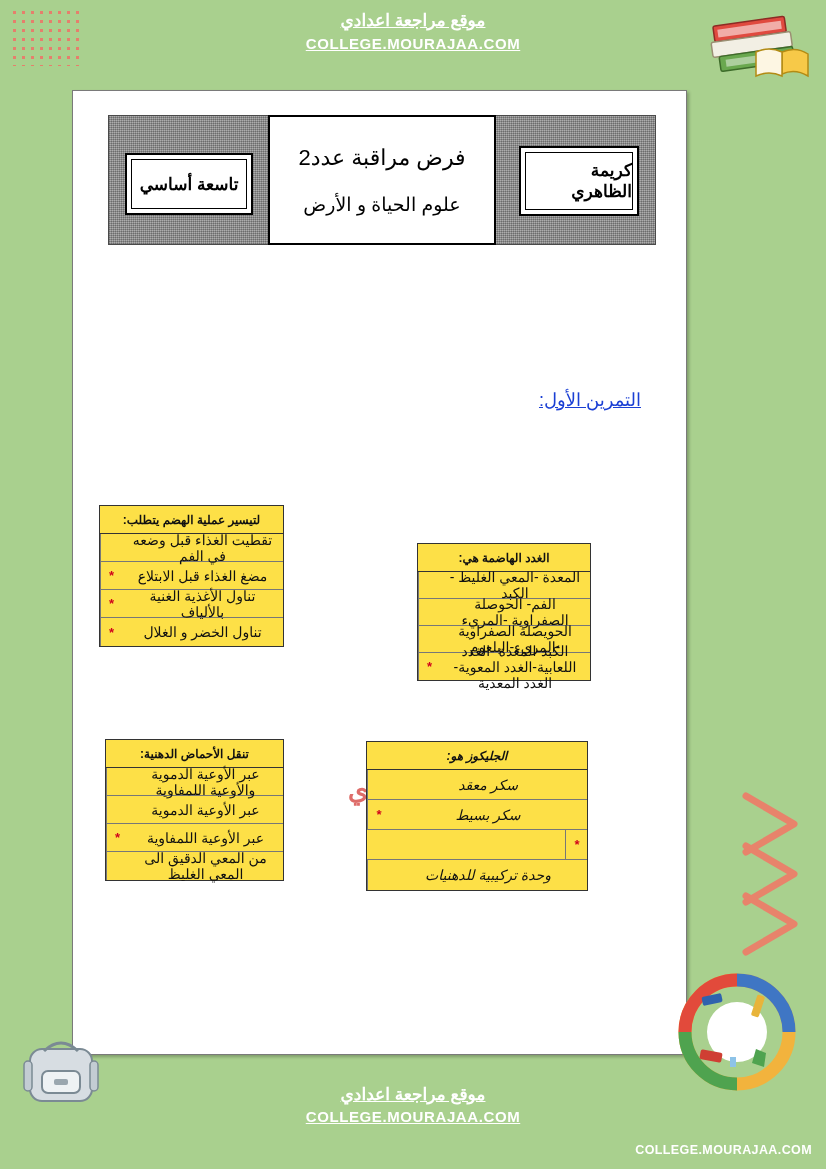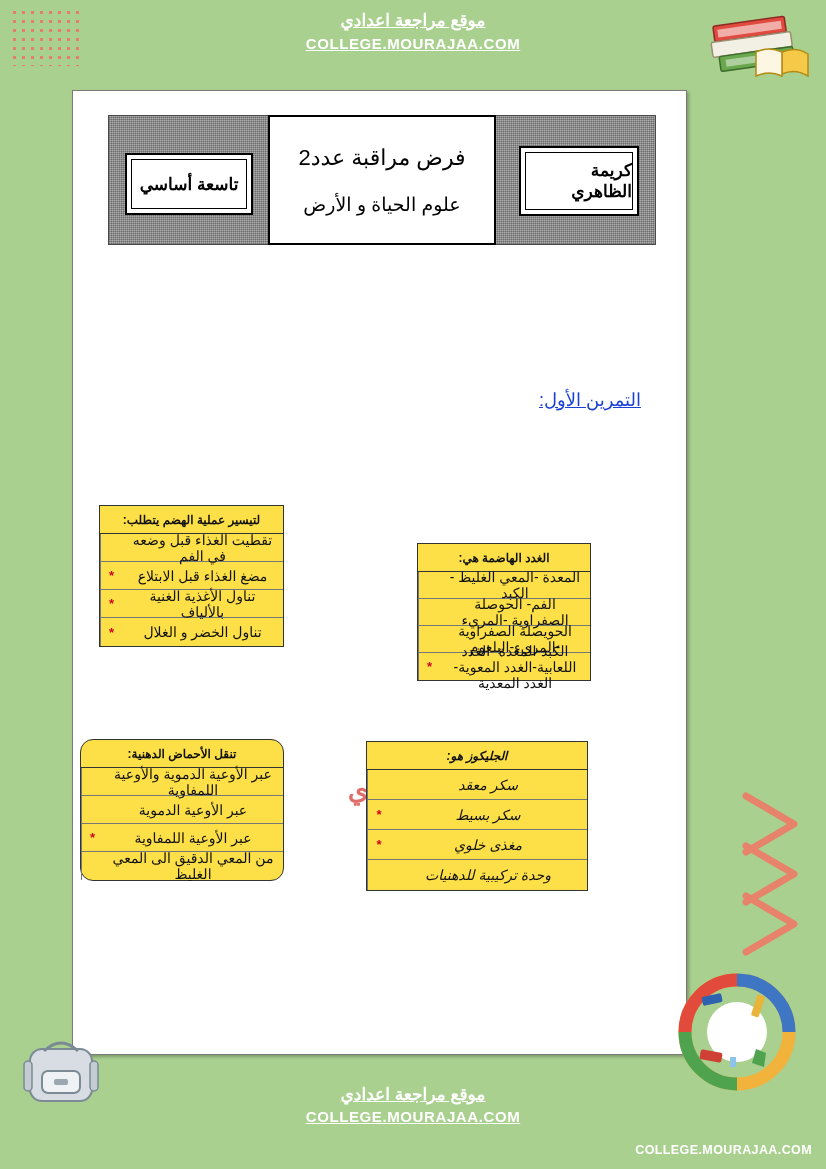--- a/index.html
+++ b/index.html
@@ -136,21 +136,21 @@
   .qrow .qmark {
     width:22px; border-right:1px solid #777;
     display:flex; align-items:center; justify-content:center;
     color:#d0021b; font-size:13px; font-weight:bold;
   }
   
   .qrow .qmark { order:2; border-right:none; border-left:1px solid #777; }
 
   .t-q1 { right:402px; top:414px; width:185px; }
   .t-q2 { right:95px;  top:424px; width:174px;margin-top:28px; }
-  .t-q3 { right:402px; top:648px; width:204px;border-radius:13px; }
+  .t-q3 { right:402px; top:648px; width:179px; }
   .t-q4 { right:98px;  top:650px; width:222px;font-style:italic; }
 
   .t-q1 .qrow, .t-q3 .qrow { height:28px; }
   .t-q4 .qrow { height:30px; }
 
 </style>
 </head>
 <body>
 
 <div class="page-bg"></div>
@@ -256,21 +256,20 @@
     <div class="qhead">الجليكوز هو:</div>
     <div class="qrow">
       <div class="qtext">سكر معقد</div>
       <div class="qmark"></div>
     </div>
     <div class="qrow">
       <div class="qtext">سكر بسيط</div>
       <div class="qmark">*</div>
     </div>
     <div class="qrow">
-      <div class="qtext">مغذى خلوي</div>
       <div class="qmark">*</div>
     </div>
     <div class="qrow">
       <div class="qtext">وحدة تركيبية للدهنيات</div>
       <div class="qmark"></div>
     </div>
   </div>
 
 </div>
 

